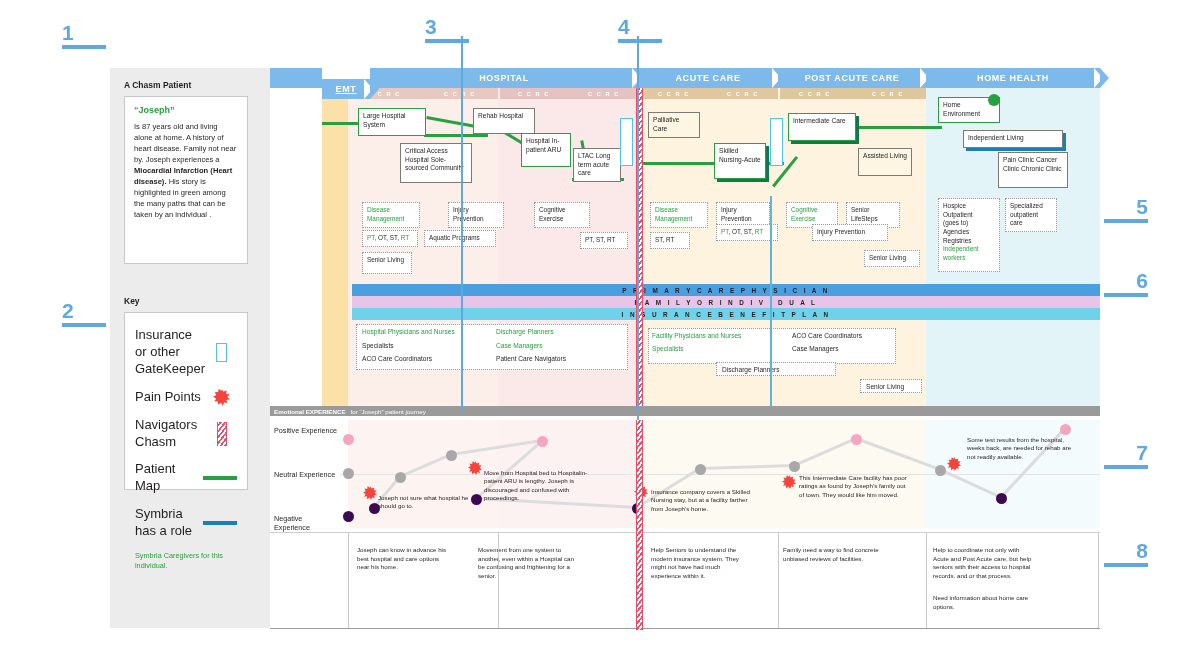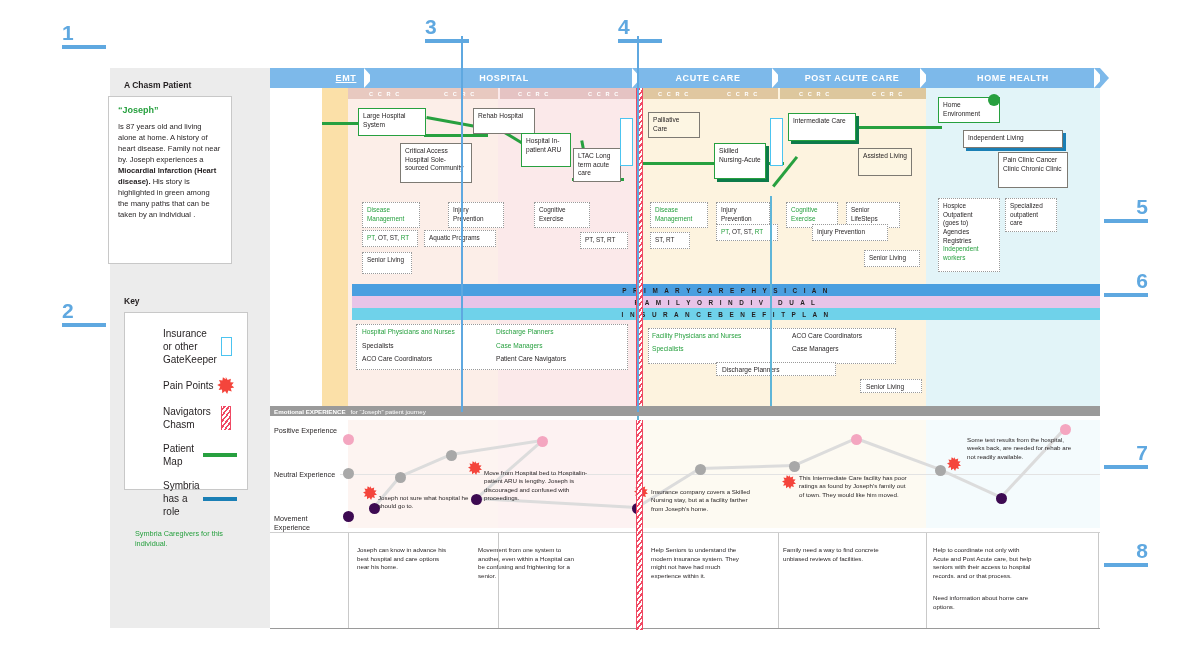--- a/index.html
+++ b/index.html
@@ -16,21 +16,21 @@
 
   
   #left-panel{position:absolute;left:110px;top:68px;width:168px;height:560px;background:#ececec;}
   .panel-title{position:absolute;font-weight:bold;font-size:8.5px;color:#231f20;}
   .white-card{position:absolute;background:#fff;border:1px solid #c8c8c8;box-sizing:border-box;}
   .persona-name{color:#27a03f;font-weight:bold;font-size:9px;margin-bottom:6px;}
   .persona-body{font-size:7.6px;line-height:1.45;color:#231f20;}
   .persona-body b{font-weight:bold;}
 
   .key-row{display:flex;align-items:center;margin-bottom:11px;}
-  .key-label{width:92px;font-size:10px;line-height:1.3;color:#231f20;margin-left:28px;}
+  .key-label{width:92px;font-size:13px;line-height:1.3;color:#231f20;}
   .key-swatch{width:40px;display:flex;align-items:center;justify-content:center;}
   .sw-gate{width:9px;height:17px;border:1.6px solid #4cc4f0;background:#fff;}
   .sw-line-green{width:34px;height:4px;background:#27a03f;}
   .sw-line-blue{width:34px;height:4px;background:#1a7fb5;}
   .key-footer{color:#27a03f;font-size:7.3px;line-height:1.35;margin-top:4px;}
 
   
   .star{
     background:#f4453c;
     clip-path:polygon(50% 0%,61% 18%,80% 10%,77% 31%,97% 33%,84% 49%,100% 62%,79% 66%,85% 86%,65% 80%,58% 100%,46% 83%,29% 95%,28% 74%,8% 76%,18% 58%,0% 47%,19% 37%,10% 18%,30% 21%,33% 1%,50% 13%);
@@ -91,21 +91,21 @@
   .opp{position:absolute;font-size:6.2px;line-height:1.4;color:#231f20;}
   .vsep{position:absolute;width:1px;background:#c9c9c9;}
 </style>
 </head>
 <body>
 
 <div id="left-panel"></div>
 
 <div class="panel-title abs" style="left:124px;top:80px;">A Chasm Patient</div>
 
-<div class="white-card" style="left:108px;top:96px;width:124px;height:168px;padding:8px 9px;">
+<div class="white-card" style="left:124px;top:96px;width:124px;height:168px;padding:8px 9px;">
   <div class="persona-name">“Joseph”</div>
   <div class="persona-body">
     <span>Is 87 years old and living alone at home. A history of heart disease.</span>
     <span>Family not near by.  Joseph experiences a </span><b>Miocardial Infarction (Heart disease).</b><span> His story is highlighted in green among the many paths that can be taken by an individual .</span>
   </div>
 </div>
 
 <div class="panel-title abs" style="left:124px;top:296px;">Key</div>
 
 <div class="white-card" style="left:124px;top:312px;width:124px;height:178px;padding:14px 10px;">
@@ -170,21 +170,21 @@
 <div class="band" style="left: 348px; top: 88px; width: 150px; height: 320px; background: rgb(252, 238, 232); z-index: 1;"></div>
 <div class="band" style="left: 498px; top: 88px; width: 142px; height: 320px; background: rgb(251, 233, 234); z-index: 1;"></div>
 <div class="band" style="left: 640px; top: 88px; width: 138px; height: 320px; background: rgb(253, 243, 223); z-index: 1;"></div>
 <div class="band" style="left: 778px; top: 88px; width: 148px; height: 320px; background: rgb(253, 243, 223); z-index: 1;"></div>
 <div class="band" style="left: 926px; top: 88px; width: 174px; height: 320px; background: rgb(226, 244, 248); z-index: 1;"></div>
 <div class="band" style="left: 348px; top: 420px; width: 150px; height: 108px; background: rgb(253, 244, 241); z-index: 1;"></div>
 <div class="band" style="left: 498px; top: 420px; width: 142px; height: 108px; background: rgb(253, 242, 242); z-index: 1;"></div>
 <div class="band" style="left: 640px; top: 420px; width: 138px; height: 108px; background: rgb(253, 250, 242); z-index: 1;"></div>
 <div class="band" style="left: 778px; top: 420px; width: 148px; height: 108px; background: rgb(253, 250, 242); z-index: 1;"></div>
 <div class="band" style="left: 926px; top: 420px; width: 174px; height: 108px; background: rgb(244, 251, 253); z-index: 1;"></div>
-<div class="phasebar" style="left: 322px; top: 68px; width: 48px; background: rgb(125, 185, 234); z-index: 10; text-decoration: underline;">EMT<div class="chev-notch"></div><div class="chev"></div></div>
+<div class="phasebar" style="left: 322px; top: 79px; width: 48px; background: rgb(125, 185, 234); z-index: 10; text-decoration: underline;">EMT<div class="chev-notch"></div><div class="chev"></div></div>
 <div class="phasebar" style="left: 370px; top: 68px; width: 268px; background: rgb(125, 185, 234); z-index: 10;">HOSPITAL<div class="chev-notch"></div><div class="chev"></div></div>
 <div class="phasebar" style="left: 638px; top: 68px; width: 140px; background: rgb(125, 185, 234); z-index: 10;">ACUTE CARE<div class="chev-notch"></div><div class="chev"></div></div>
 <div class="phasebar" style="left: 778px; top: 68px; width: 148px; background: rgb(125, 185, 234); z-index: 10;">POST ACUTE CARE<div class="chev-notch"></div><div class="chev"></div></div>
 <div class="phasebar" style="left: 926px; top: 68px; width: 174px; background: rgb(125, 185, 234); z-index: 10;">HOME HEALTH<div class="chev-notch"></div><div class="chev"></div></div>
 <div style="position: absolute; left: 270px; top: 68px; width: 52px; height: 20px; background: rgb(125, 185, 234); z-index: 9;"></div>
 <div class="ccrc" style="left: 348px; top: 88px; width: 74px; background: rgb(232, 201, 192); z-index: 3;">C C R C</div>
 <div class="ccrc" style="left: 422px; top: 88px; width: 76px; background: rgb(232, 201, 192); z-index: 3;">C C R C</div>
 <div class="ccrc" style="left: 500px; top: 88px; width: 68px; background: rgb(229, 195, 195); z-index: 3;">C C R C</div>
 <div class="ccrc" style="left: 568px; top: 88px; width: 72px; background: rgb(229, 195, 195); z-index: 3;">C C R C</div>
 <div class="ccrc" style="left: 640px; top: 88px; width: 68px; background: rgb(224, 199, 160); z-index: 3;">C C R C</div>
@@ -258,21 +258,21 @@
 <div style="position: absolute; left: 792px; top: 332px; font-size: 6.6px; z-index: 6; color: rgb(35, 31, 32);">ACO Care Coordinators</div>
 <div style="position: absolute; left: 792px; top: 345px; font-size: 6.6px; z-index: 6; color: rgb(35, 31, 32);">Case Managers</div>
 <div style="position: absolute; left: 722px; top: 366px; font-size: 6.6px; z-index: 6;">Discharge Planners</div>
 <div style="position: absolute; left: 866px; top: 383px; font-size: 6.6px; z-index: 6;">Senior Living</div>
 <div style="position: absolute; left: 270px; top: 406px; width: 830px; height: 10px; background: rgb(154, 154, 154); color: rgb(255, 255, 255); font-size: 6.2px; font-weight: bold; display: flex; align-items: center; padding-left: 4px; box-sizing: border-box; z-index: 14;">
     <span>Emotional EXPERIENCE</span>
     <span style="margin-left: 5px; font-weight: normal;">for “Joseph” patient journey</span>
   </div>
 <div class="emo-axis" style="left: 274px; top: 426px; width: 66px;">Positive Experience</div>
 <div class="emo-axis" style="left: 274px; top: 470px; width: 66px;">Neutral Experience</div>
-<div class="emo-axis" style="left: 274px; top: 514px; width: 66px;">Movement Experience</div>
+<div class="emo-axis" style="left: 274px; top: 514px; width: 66px;">Negative Experience</div>
 <div class="gridh" style="left: 340px; top: 474px; width: 760px; z-index: 2;"></div>
 <div class="seg" style="left: 374px; top: 506.3px; width: 40.4599px; transform: rotate(-50.0131deg);"></div>
 <div class="seg" style="left: 400px; top: 475.3px; width: 55.5428px; transform: rotate(-23.334deg);"></div>
 <div class="seg" style="left: 451px; top: 453.3px; width: 92.0706px; transform: rotate(-8.74616deg);"></div>
 <div class="seg" style="left: 542px; top: 439.3px; width: 87.8635px; transform: rotate(138.691deg);"></div>
 <div class="seg" style="left: 476px; top: 497.3px; width: 161.251px; transform: rotate(3.19954deg);"></div>
 <div class="seg" style="left: 637px; top: 506.3px; width: 74.0945px; transform: rotate(-31.7595deg);"></div>
 <div class="seg" style="left: 700px; top: 467.3px; width: 94.0479px; transform: rotate(-1.82797deg);"></div>
 <div class="seg" style="left: 794px; top: 464.3px; width: 67.624px; transform: rotate(-23.5323deg);"></div>
 <div class="seg" style="left: 856px; top: 437.3px; width: 89.5377px; transform: rotate(20.2565deg);"></div>

